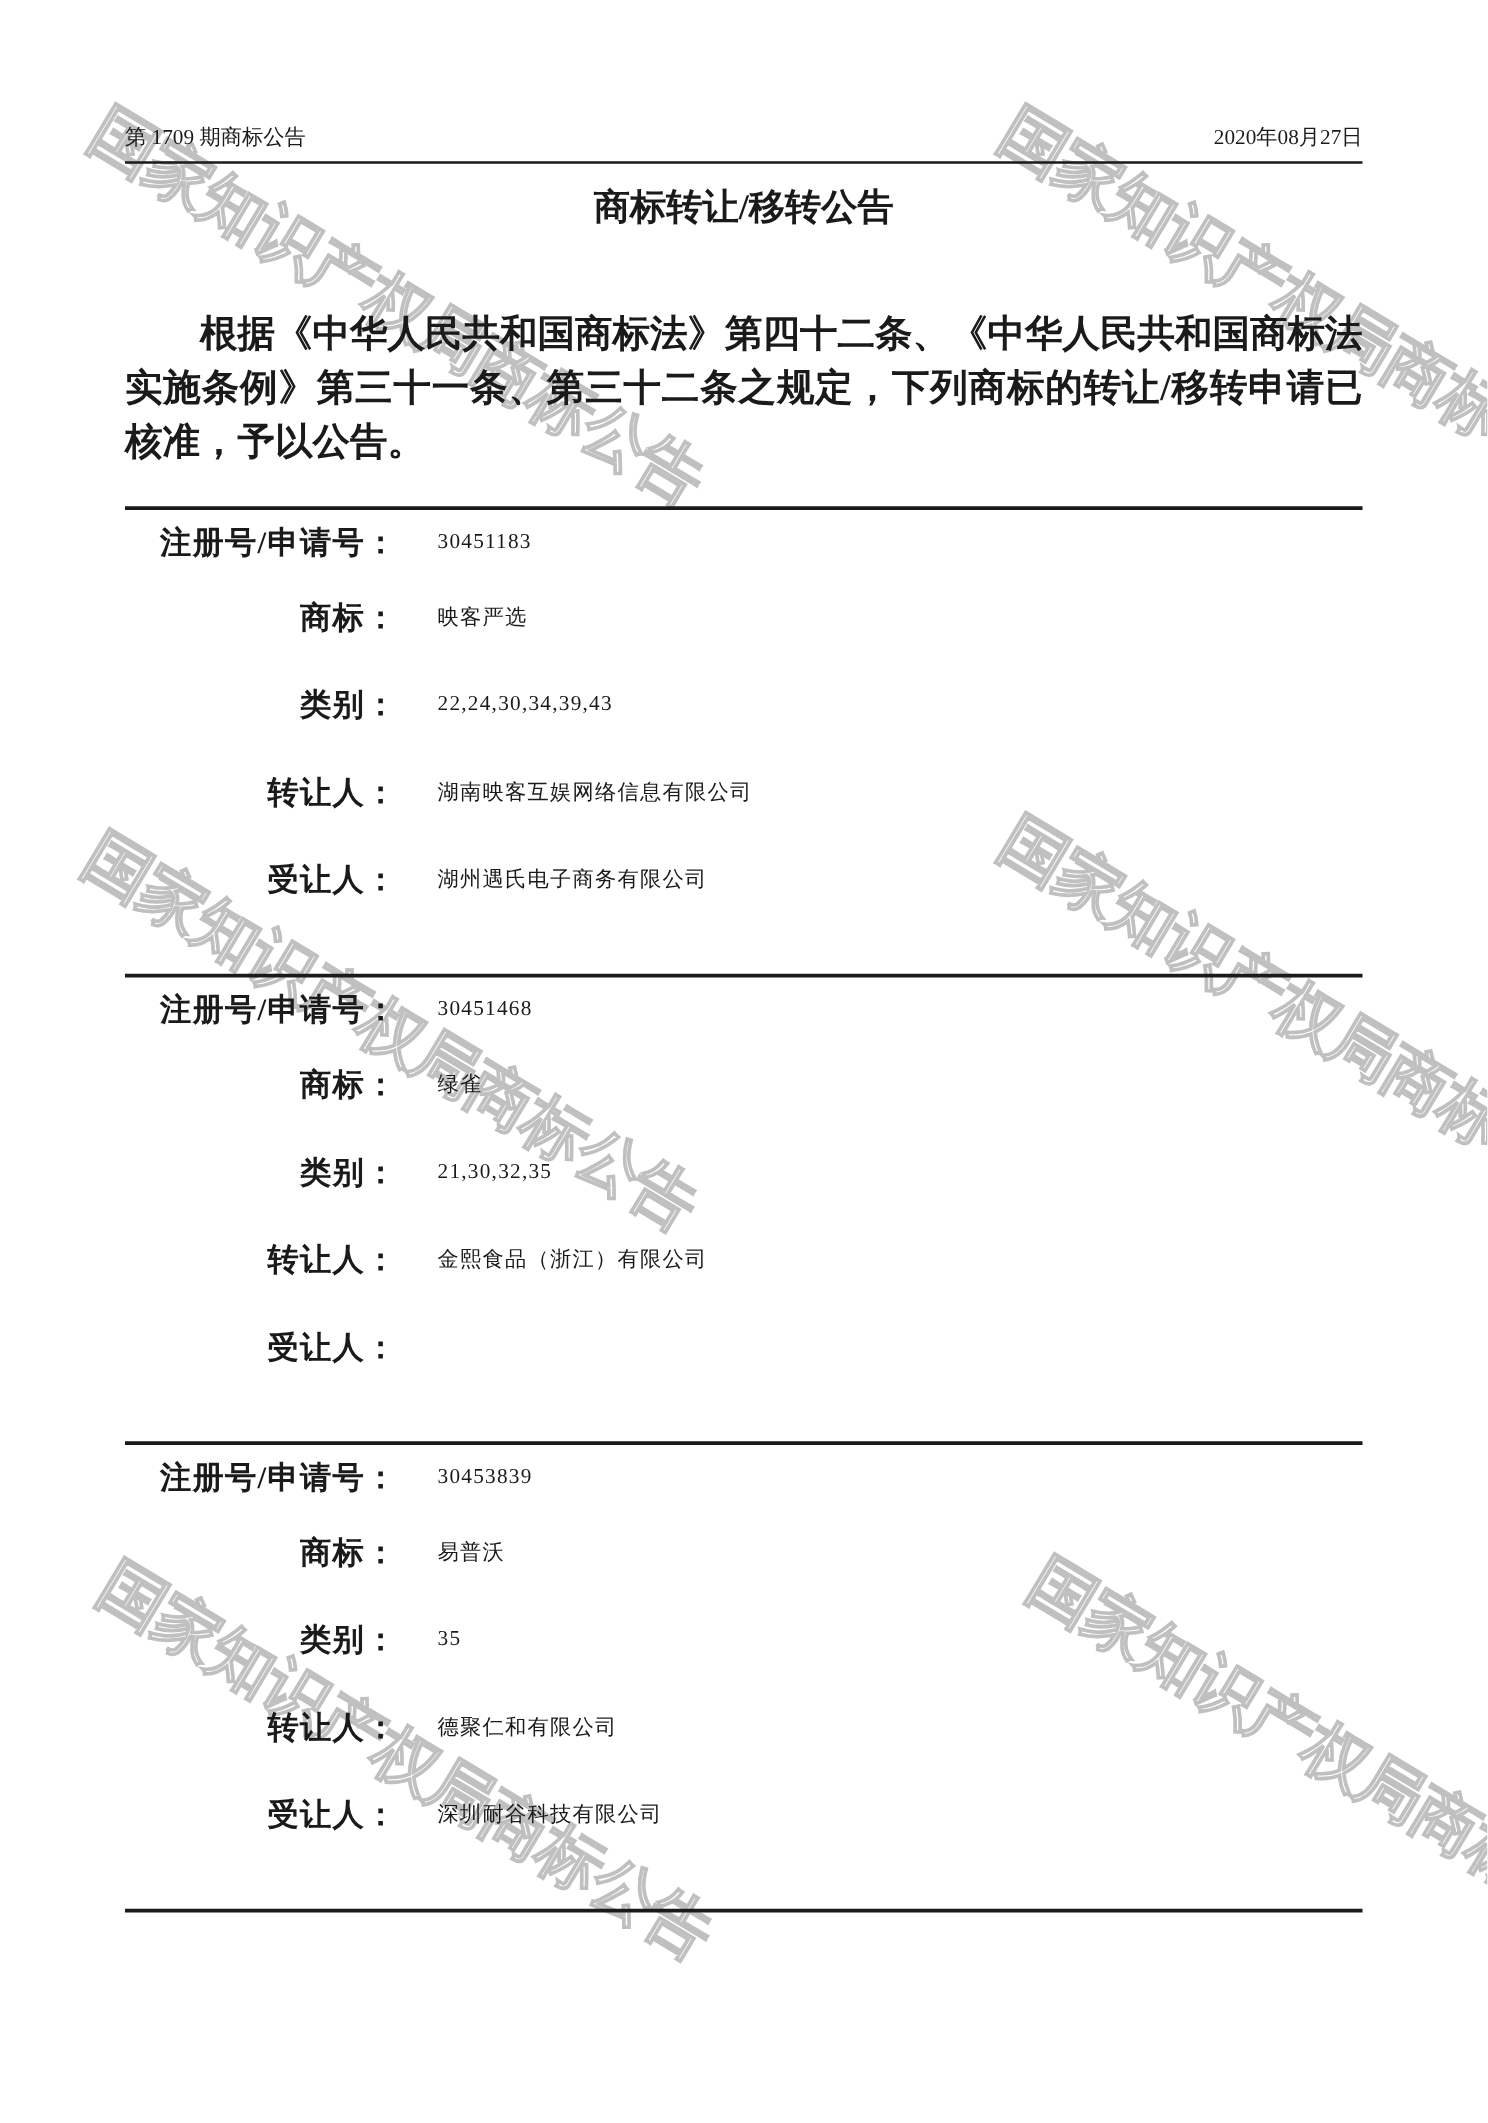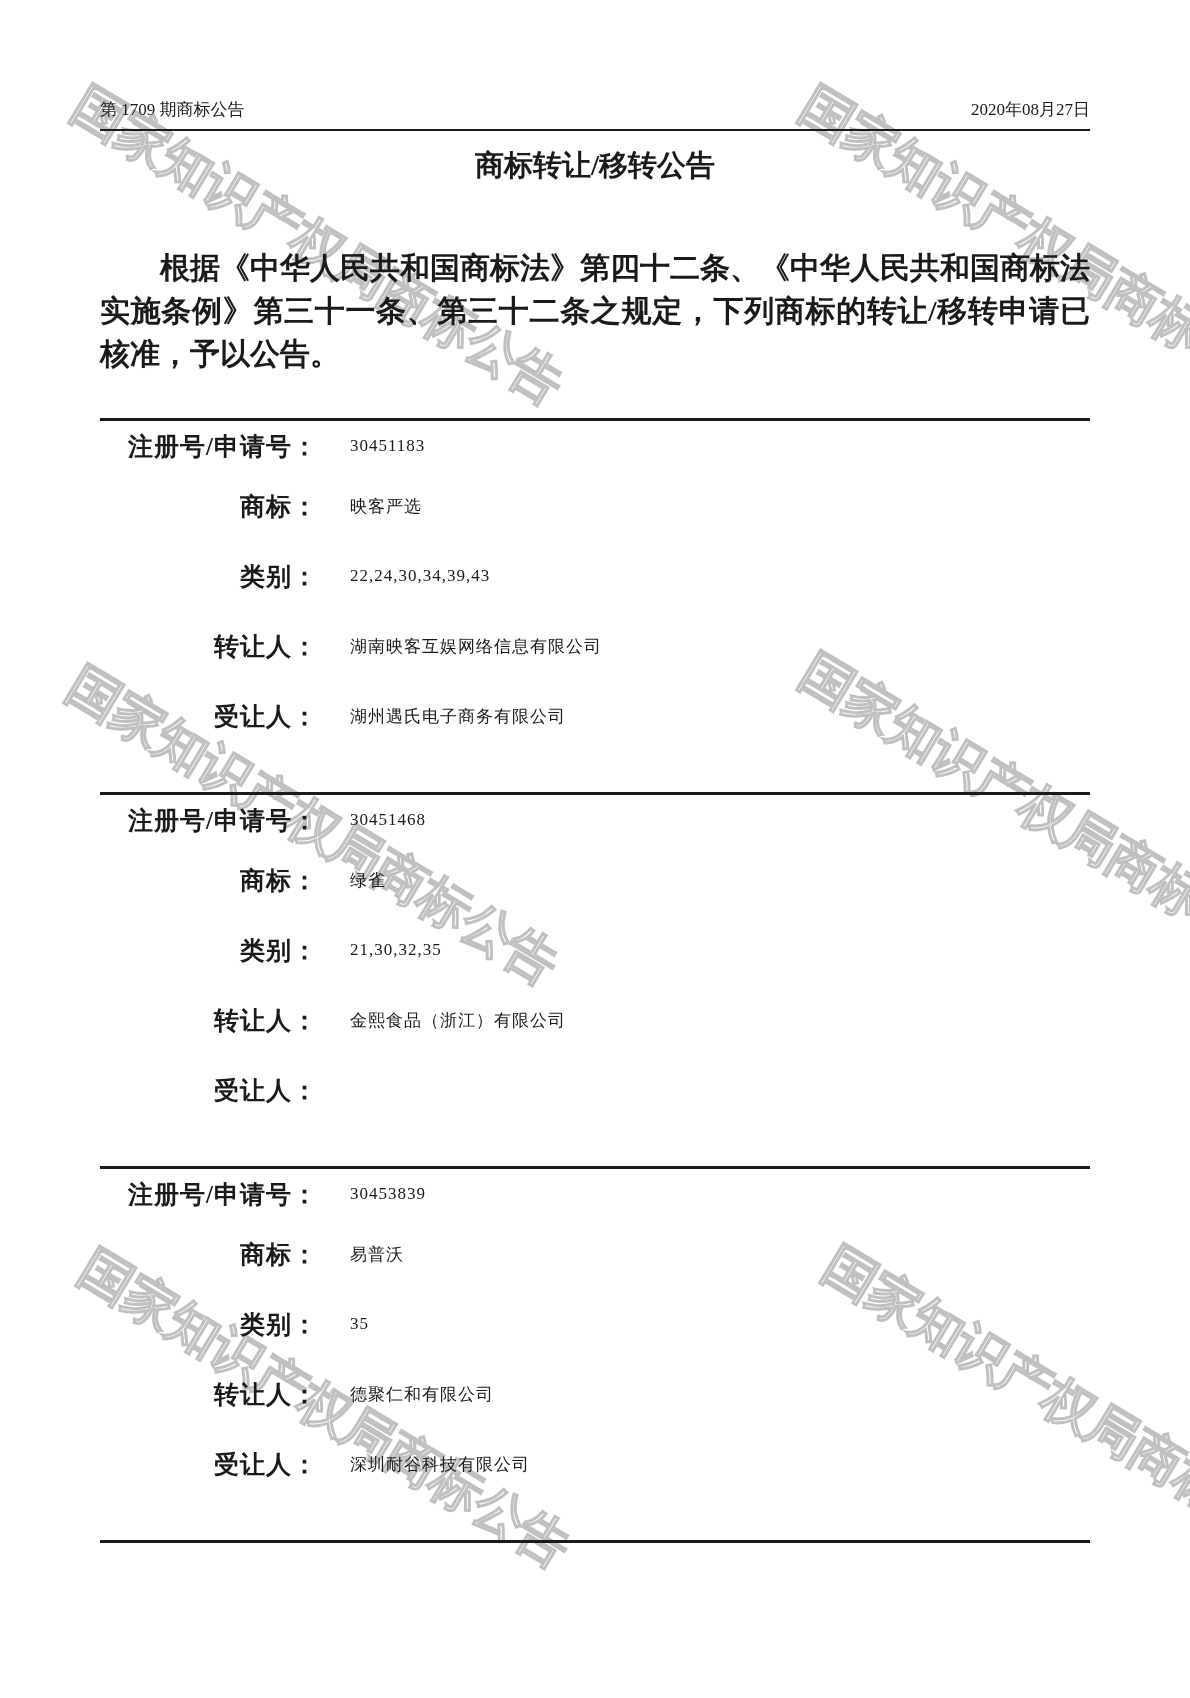--- a/index.html
+++ b/index.html
@@ -69,21 +69,21 @@
     font-size: 30px;
     font-weight: bold;
     line-height: 43px;
   }
   .intro .iline { text-align: justify; text-align-last: justify; }
   .intro .iline.first { text-indent: 2em; }
   .intro .iline.last  { text-align-last: left; }
 
   .records {
     position: absolute;
-    left: 100px; top: 418px;
+    left: 100px; top: 405px;
     width: 990px;
   }
   .record {
     border-top: 3px solid #1a1a1a;
     height: 371px;
     box-sizing: content-box;
   }
   .row { display: flex; align-items: center; height: 70px; }
   .row.first { height: 50px; }
   .flabel {

